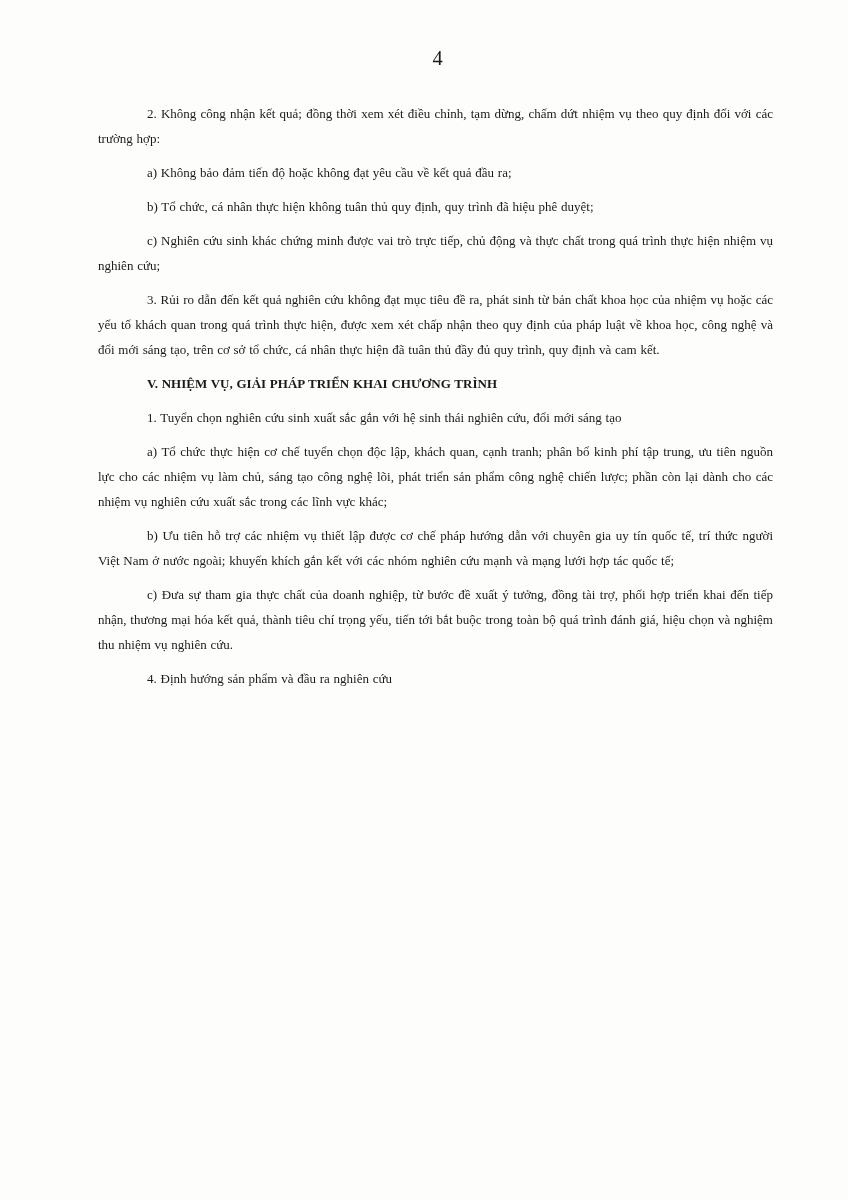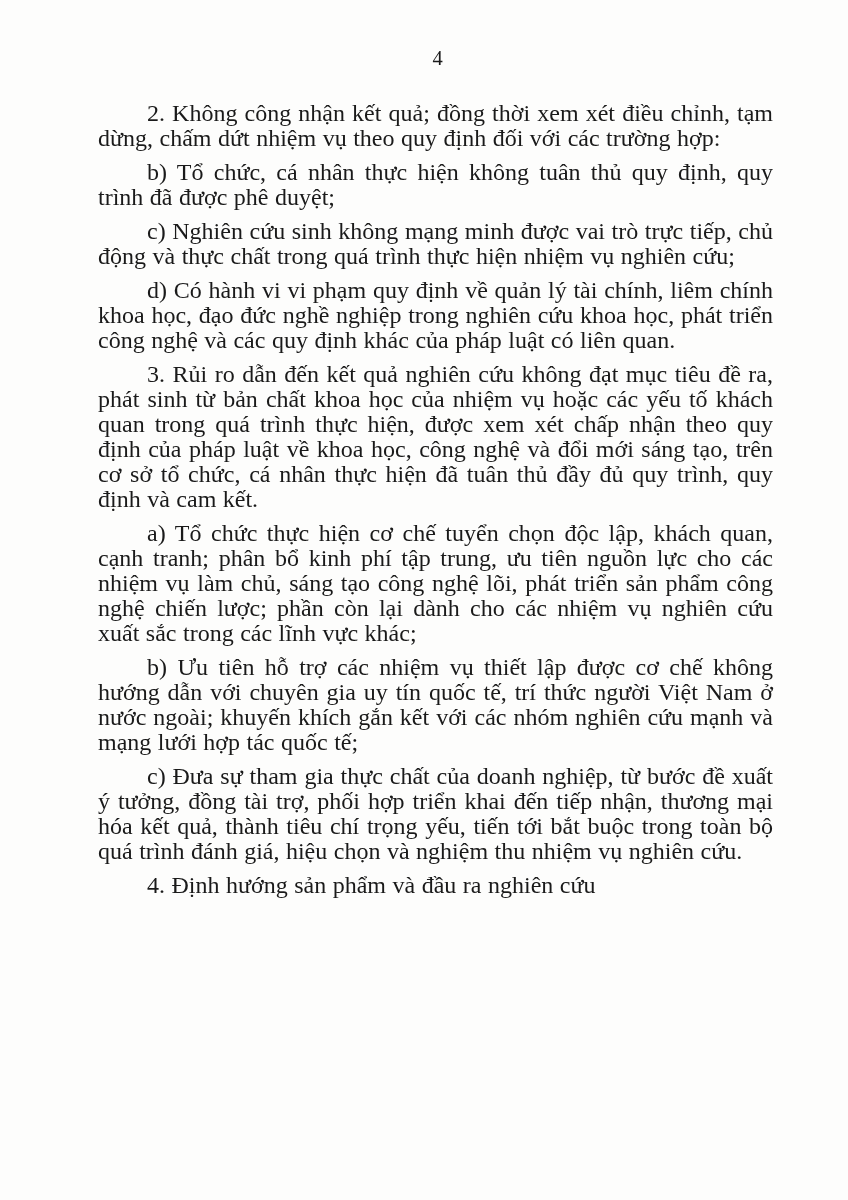--- a/index.html
+++ b/index.html
@@ -30,21 +30,21 @@
     width: 679px;
   }
   .page-number {
     text-align: center;
     font-size: 20.5px;
     line-height: 25px;
     margin: 0 0 30px 0;
   }
   .content p {
     margin: 0 4px 9px 0;
-    font-size: 24px;
+    font-size: 13px;
     line-height: 25px;
     text-indent: 49px;
     text-align: justify;
     word-spacing: 0.5px;
   }
   .section-heading {
     margin: 5px 0 12px 0;
     font-size: 20.5px;
     line-height: 25px;
     font-weight: bold;
@@ -55,34 +55,36 @@
 </head>
 <body>
 
 <div class="page">
   <div class="content">
 
     <div class="page-number">4</div>
 
     <p>2. Không công nhận kết quả; đồng thời xem xét điều chỉnh, tạm dừng, chấm dứt nhiệm vụ theo quy định đối với các trường hợp:</p>
 
+    <p>a) Không bảo đảm tiến độ hoặc không đạt yêu cầu về kết quả đầu ra;</p>
 
-    <p>b) Tổ chức, cá nhân thực hiện không tuân thủ quy định, quy trình đã được phê duyệt;</p>
+    <p>b) Tổ chức, cá nhân thực hiện không tuân thủ quy định, quy trình đã hiệu phê duyệt;</p>
 
-    <p>c) Nghiên cứu sinh không mạng minh được vai trò trực tiếp, chủ động và thực chất trong quá trình thực hiện nhiệm vụ nghiên cứu;</p>
+    <p>c) Nghiên cứu sinh khác chứng minh được vai trò trực tiếp, chủ động và thực chất trong quá trình thực hiện nhiệm vụ nghiên cứu;</p>
 
-    <p>d) Có hành vi vi phạm quy định về quản lý tài chính, liêm chính khoa học, đạo đức nghề nghiệp trong nghiên cứu khoa học, phát triển công nghệ và các quy định khác của pháp luật có liên quan.</p>
 
     <p>3. Rủi ro dẫn đến kết quả nghiên cứu không đạt mục tiêu đề ra, phát sinh từ bản chất khoa học của nhiệm vụ hoặc các yếu tố khách quan trong quá trình thực hiện, được xem xét chấp nhận theo quy định của pháp luật về khoa học, công nghệ và đổi mới sáng tạo, trên cơ sở tổ chức, cá nhân thực hiện đã tuân thủ đầy đủ quy trình, quy định và cam kết.</p>
 
 
+    <p class="section-heading">V. NHIỆM VỤ, GIẢI PHÁP TRIỂN KHAI CHƯƠNG TRÌNH</p>
 
+    <p>1. Tuyển chọn nghiên cứu sinh xuất sắc gắn với hệ sinh thái nghiên cứu, đổi mới sáng tạo</p>
 
     <p>a) Tổ chức thực hiện cơ chế tuyển chọn độc lập, khách quan, cạnh tranh; phân bổ kinh phí tập trung, ưu tiên nguồn lực cho các nhiệm vụ làm chủ, sáng tạo công nghệ lõi, phát triển sản phẩm công nghệ chiến lược; phần còn lại dành cho các nhiệm vụ nghiên cứu xuất sắc trong các lĩnh vực khác;</p>
 
-    <p>b) Ưu tiên hỗ trợ các nhiệm vụ thiết lập được cơ chế không hướng dẫn với chuyên gia uy tín quốc tế, trí thức người Việt Nam ở nước ngoài; khuyến khích gắn kết với các nhóm nghiên cứu mạnh và mạng lưới hợp tác quốc tế;</p>
+    <p>b) Ưu tiên hỗ trợ các nhiệm vụ thiết lập được cơ chế pháp hướng dẫn với chuyên gia uy tín quốc tế, trí thức người Việt Nam ở nước ngoài; khuyến khích gắn kết với các nhóm nghiên cứu mạnh và mạng lưới hợp tác quốc tế;</p>
 
     <p>c) Đưa sự tham gia thực chất của doanh nghiệp, từ bước đề xuất ý tưởng, đồng tài trợ, phối hợp triển khai đến tiếp nhận, thương mại hóa kết quả, thành tiêu chí trọng yếu, tiến tới bắt buộc trong toàn bộ quá trình đánh giá, hiệu chọn và nghiệm thu nhiệm vụ nghiên cứu.</p>
 
     <p>4. Định hướng sản phẩm và đầu ra nghiên cứu</p>
 
   </div>
 </div>
 
 </body></html>

